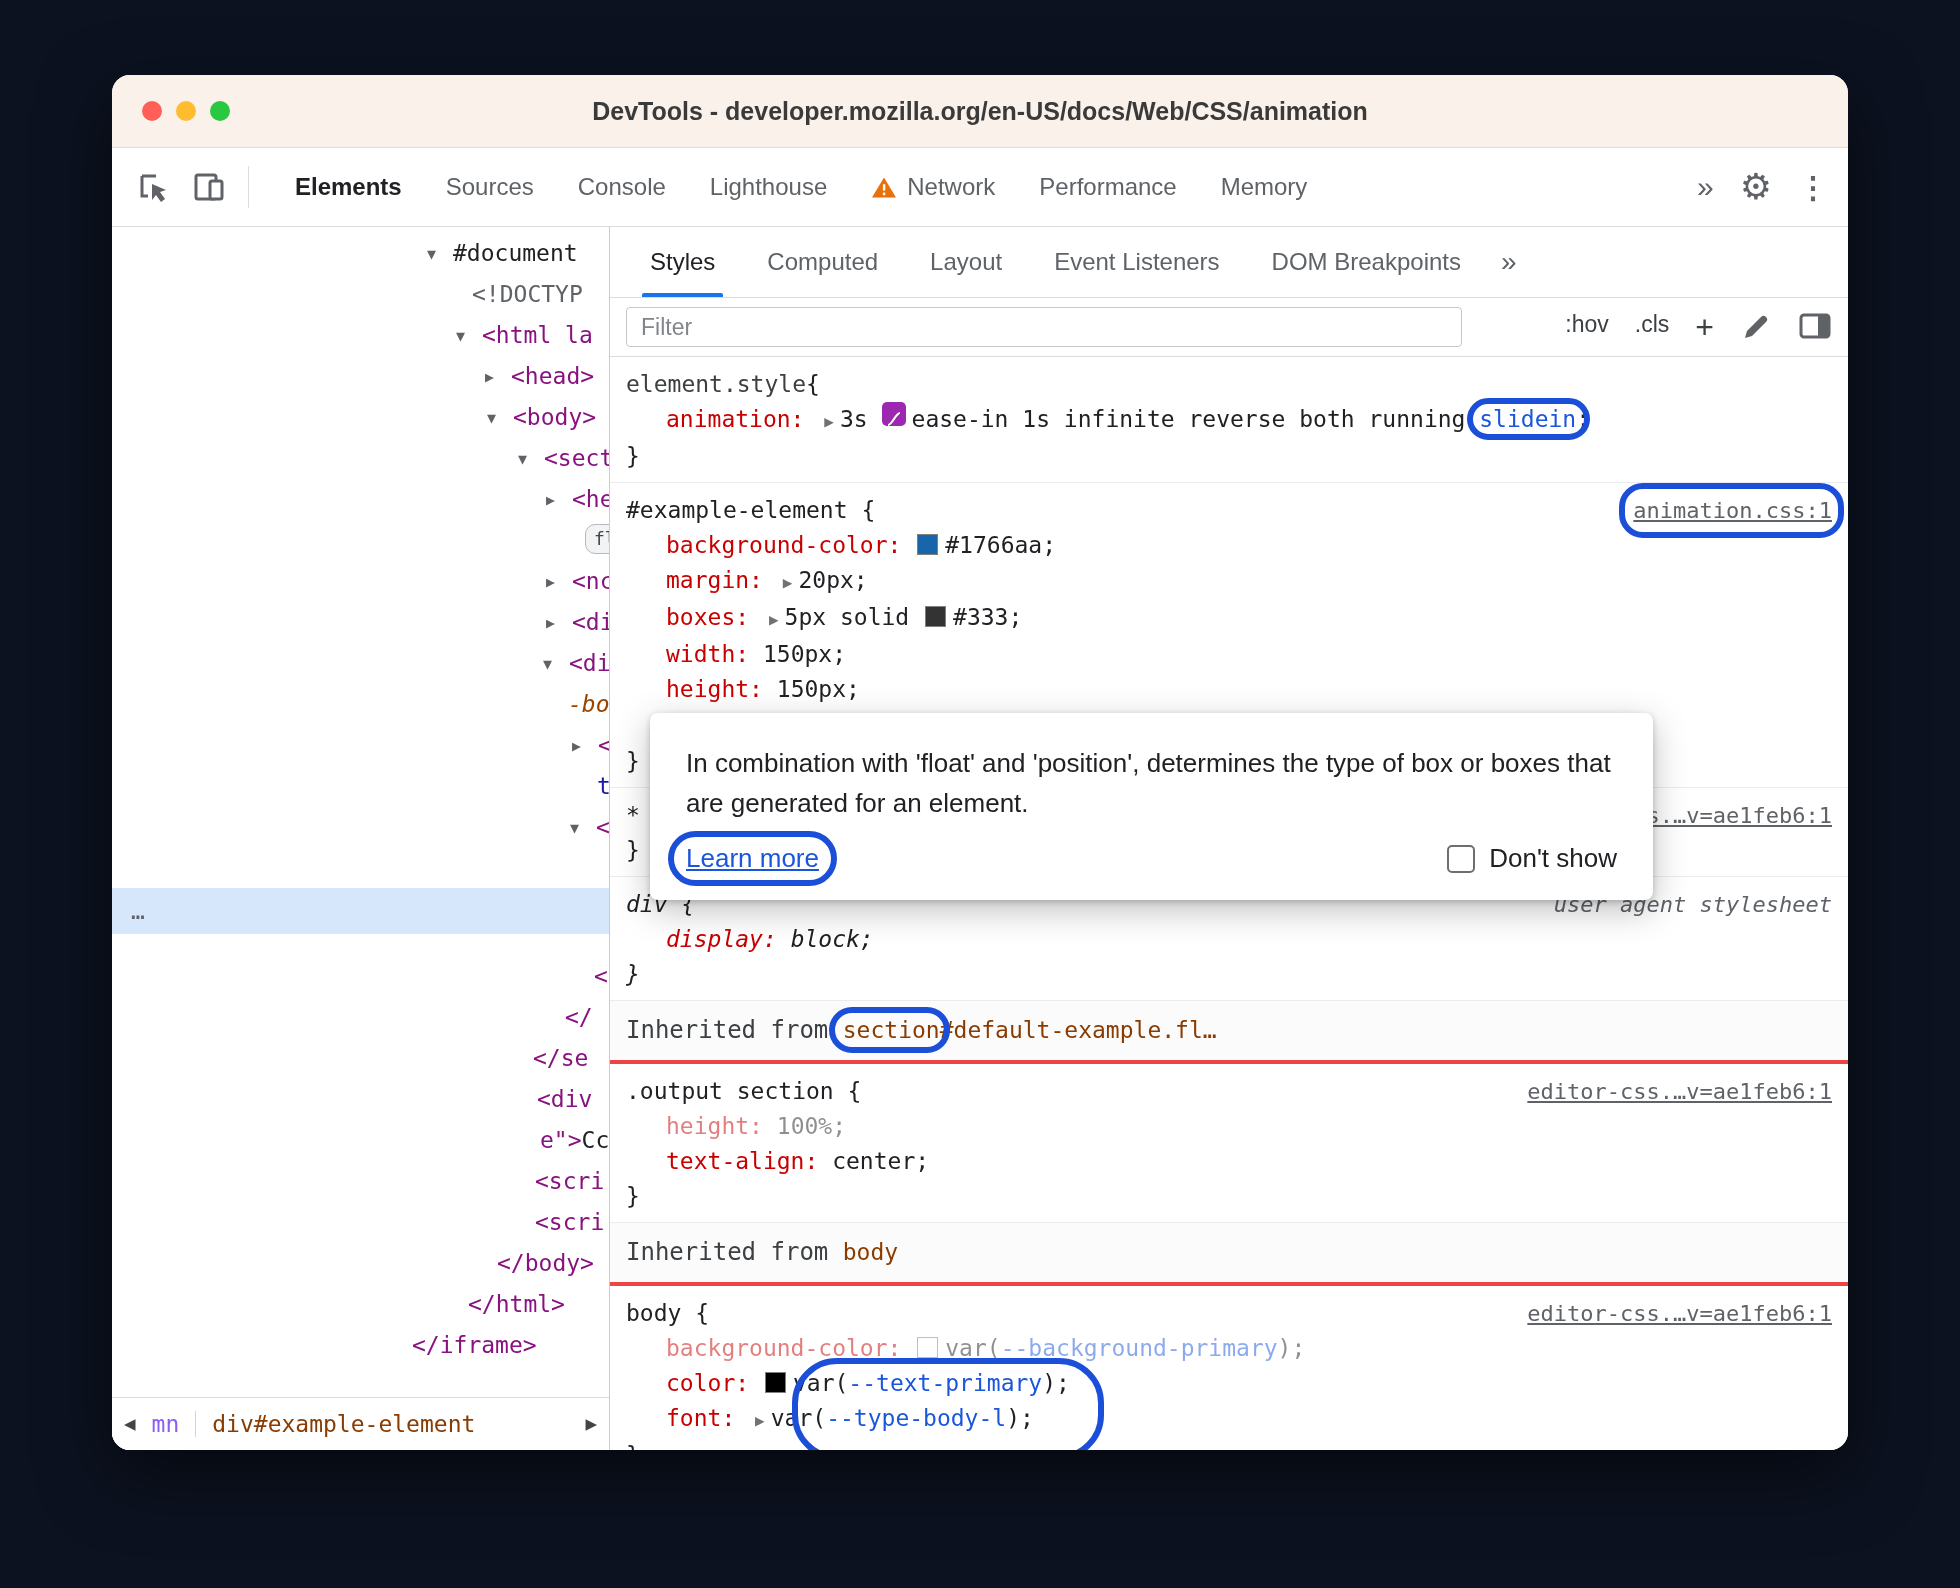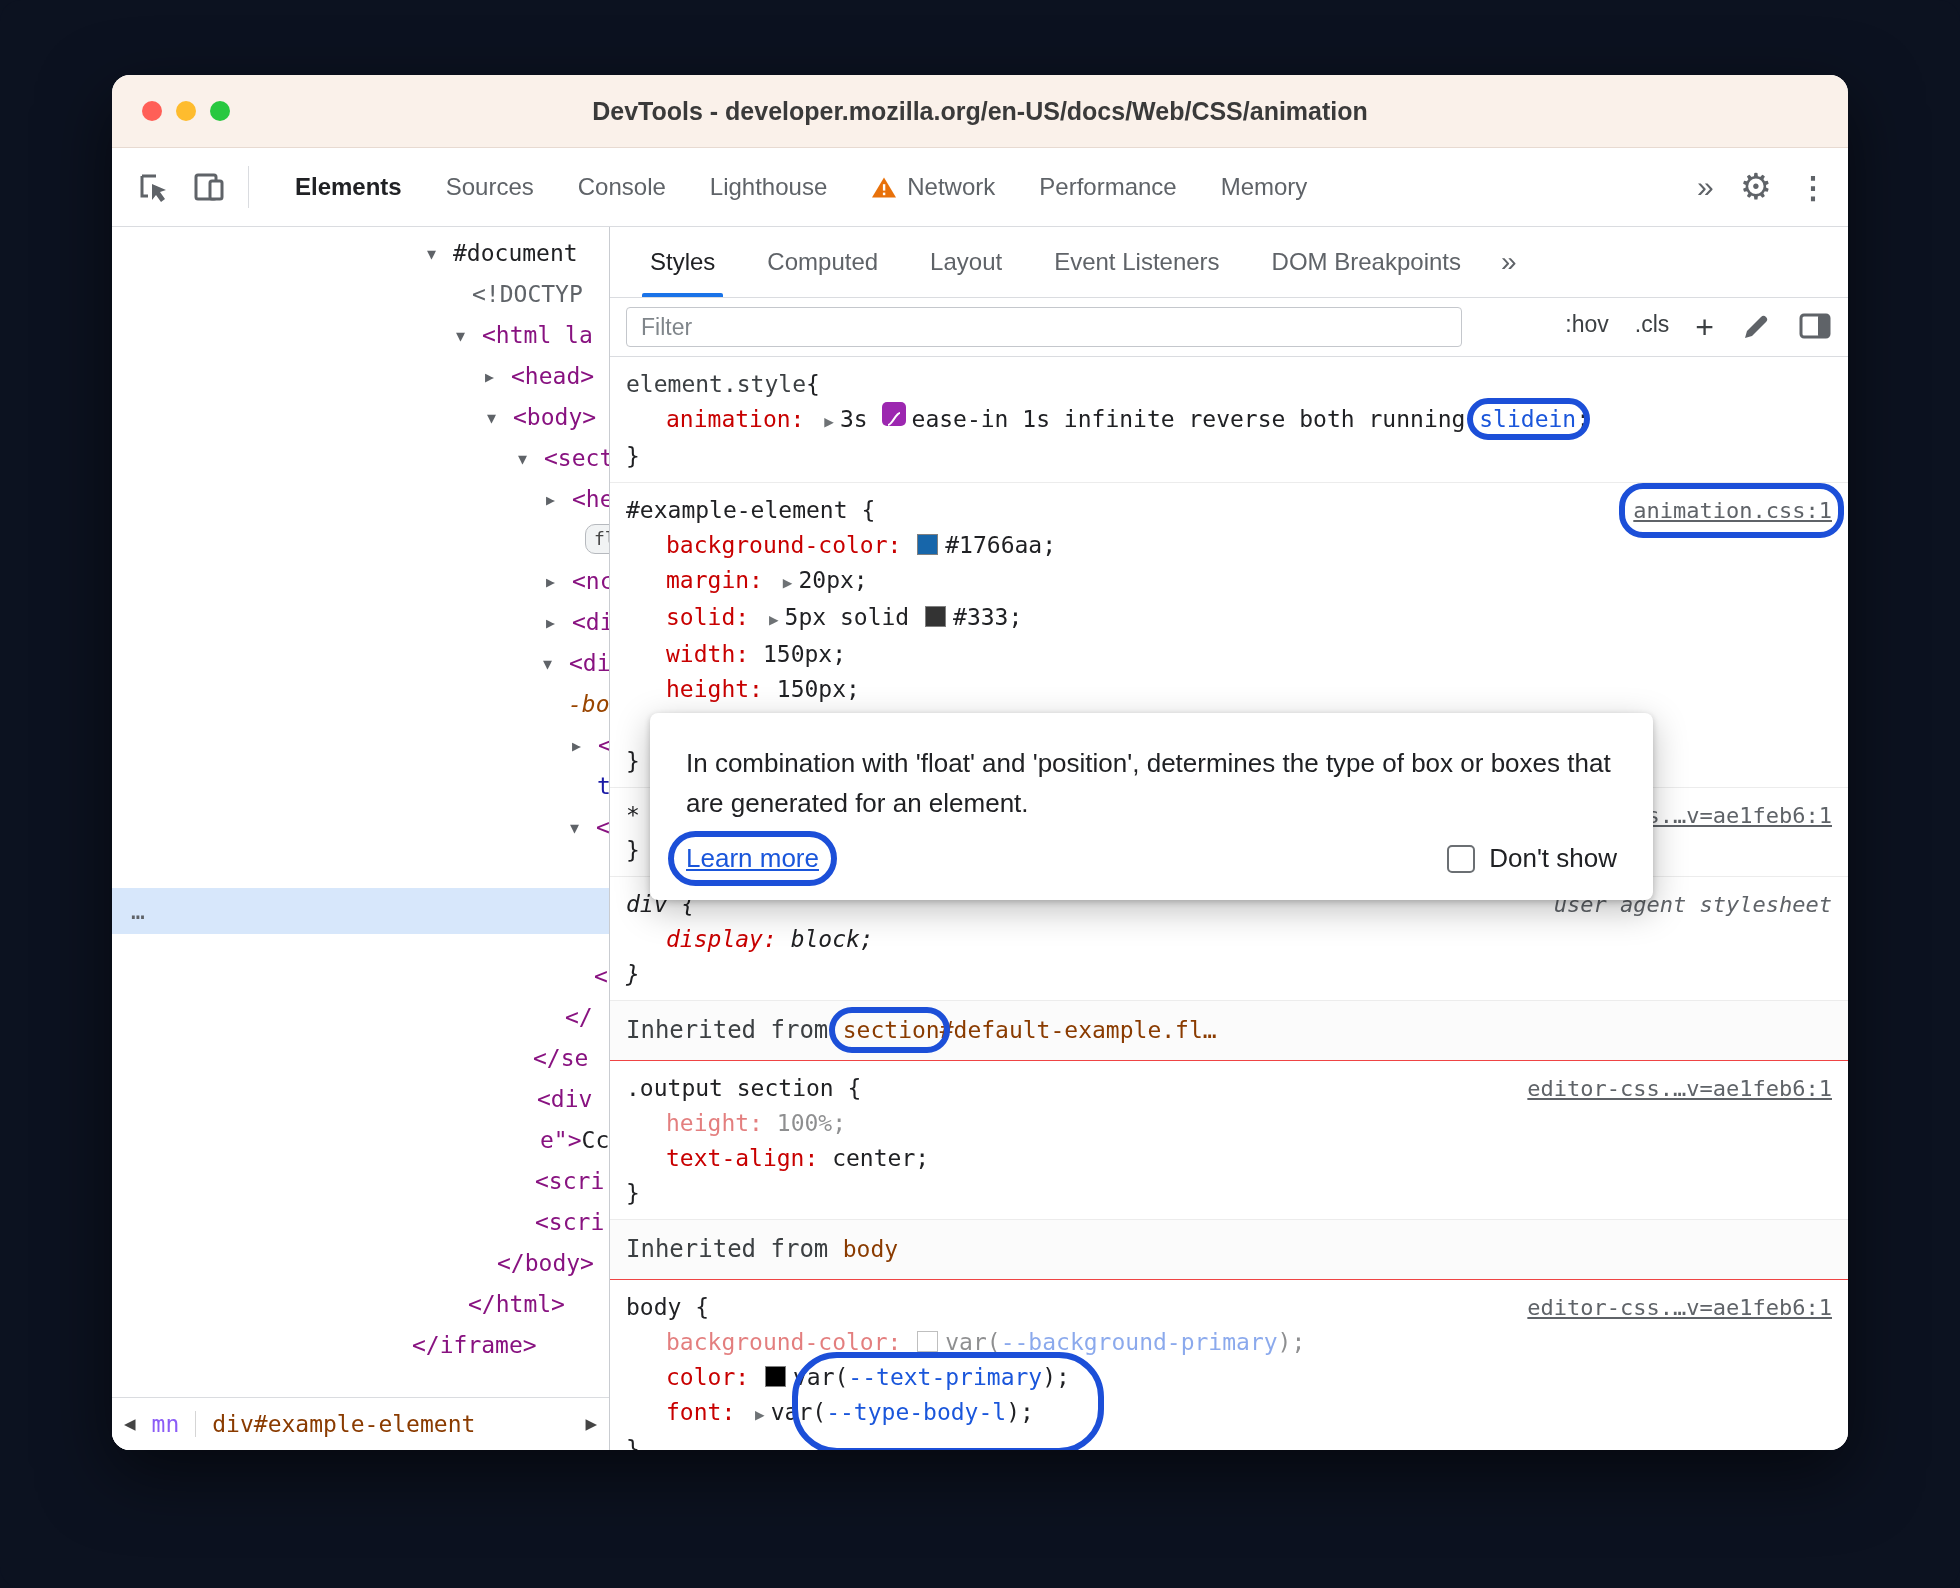--- a/index.html
+++ b/index.html
@@ -66,21 +66,21 @@
   .source.ua{font-style:italic;}
   .code-line{padding-left:40px;white-space:nowrap;}
   .code-line.dim{opacity:.5;}
   .close{padding-left:0;}
   .tk-sel{color:#202124;} .tk-sel2{color:#3c4043;} .tk-prop{color:#c80000;}
   .tk-val{color:#202124;} .tk-var{color:#1a56db;}
   .rule.italic .rule-header,.rule.italic .code-line,.rule.italic .close{font-style:italic;}
   .tri{color:#6e7275;font-size:16px;margin:0 6px;}
   .swatch{display:inline-block;width:19px;height:19px;border:1px solid #808080;margin:0 7px -2px 2px;}
   .bez{display:inline-block;width:24px;height:24px;border-radius:5px;background:#9c27b0;margin:0 6px -4px 0;text-align:center;}
-  .inherited{padding:12px 16px;border-bottom:1px solid #ef4444;background:#fbfbfb;font-size:24px;color:#3c4043;}
+  .inherited{padding:12px 16px;border-bottom:4px solid #ef4444;background:#fbfbfb;font-size:24px;color:#3c4043;}
   .inherited .node{font-family:"DejaVu Sans Mono",monospace;font-size:23px;color:#8a3b00;}
 
   
   .ring{position:relative;z-index:6;}
   .ring::after{content:"";position:absolute;left:-12px;right:-14px;top:-8px;bottom:-8px;border:6px solid #1c4fd8;border-radius:26px;pointer-events:none;}
   .ring-src::after{left:-14px;right:-12px;top:-10px;bottom:-10px;border-radius:24px;}
   .ring-node::after{left:-14px;right:-10px;top:-10px;bottom:-10px;border-radius:24px;}
   .ring-learn::after{left:-18px;right:-18px;top:-12px;bottom:-12px;border-radius:28px;}
   .big-ring{position:absolute;left:182px;top:72px;width:300px;height:90px;border:6px solid #1c4fd8;border-radius:45px;pointer-events:none;z-index:6;}
 
@@ -249,21 +249,21 @@
                   </svg></span><span class="tk-val">ease-in 1s infinite reverse both running </span><span class="tk-var ring">slidein</span><span class="tk-val">;</span></div>
               <div class="close">}</div>
             </div>
             <div class="rule">
               <div class="rule-header">
                 <span class="tk-sel">#example-element {</span>
                 <span class="source link ring ring-src">animation.css:1</span>
               </div>
               <div class="code-line"><span class="tk-prop">background-color:</span><span class="tk-val"> </span><span class="swatch" style="background: rgb(23, 102, 170);"></span><span class="tk-val">#1766aa;</span></div>
               <div class="code-line"><span class="tk-prop">margin:</span><span class="tk-val"> </span><span class="tri">▶</span><span class="tk-val">20px;</span></div>
-              <div class="code-line"><span class="tk-prop">solid:</span><span class="tk-val"> </span><span class="tri">▶</span><span class="tk-val">5px solid </span><span class="swatch" style="background: rgb(51, 51, 51);"></span><span class="tk-val">#333;</span></div>
+              <div class="code-line"><span class="tk-prop">boxes:</span><span class="tk-val"> </span><span class="tri">▶</span><span class="tk-val">5px solid </span><span class="swatch" style="background: rgb(51, 51, 51);"></span><span class="tk-val">#333;</span></div>
               <div class="code-line"><span class="tk-prop">width:</span><span class="tk-val"> 150px;</span></div>
               <div class="code-line"><span class="tk-prop">height:</span><span class="tk-val"> 150px;</span></div>
               <div class="code-line"><span class="tk-prop">border-radius:</span><span class="tk-val"> </span><span class="tri">▶</span><span class="tk-val">50%;</span></div>
               <div class="close">}</div>
             </div>
             <div class="rule">
               <div class="rule-header">
                 <span class="tk-sel">* {</span>
                 <span class="source link">css.…v=ae1feb6:1</span>
               </div>

